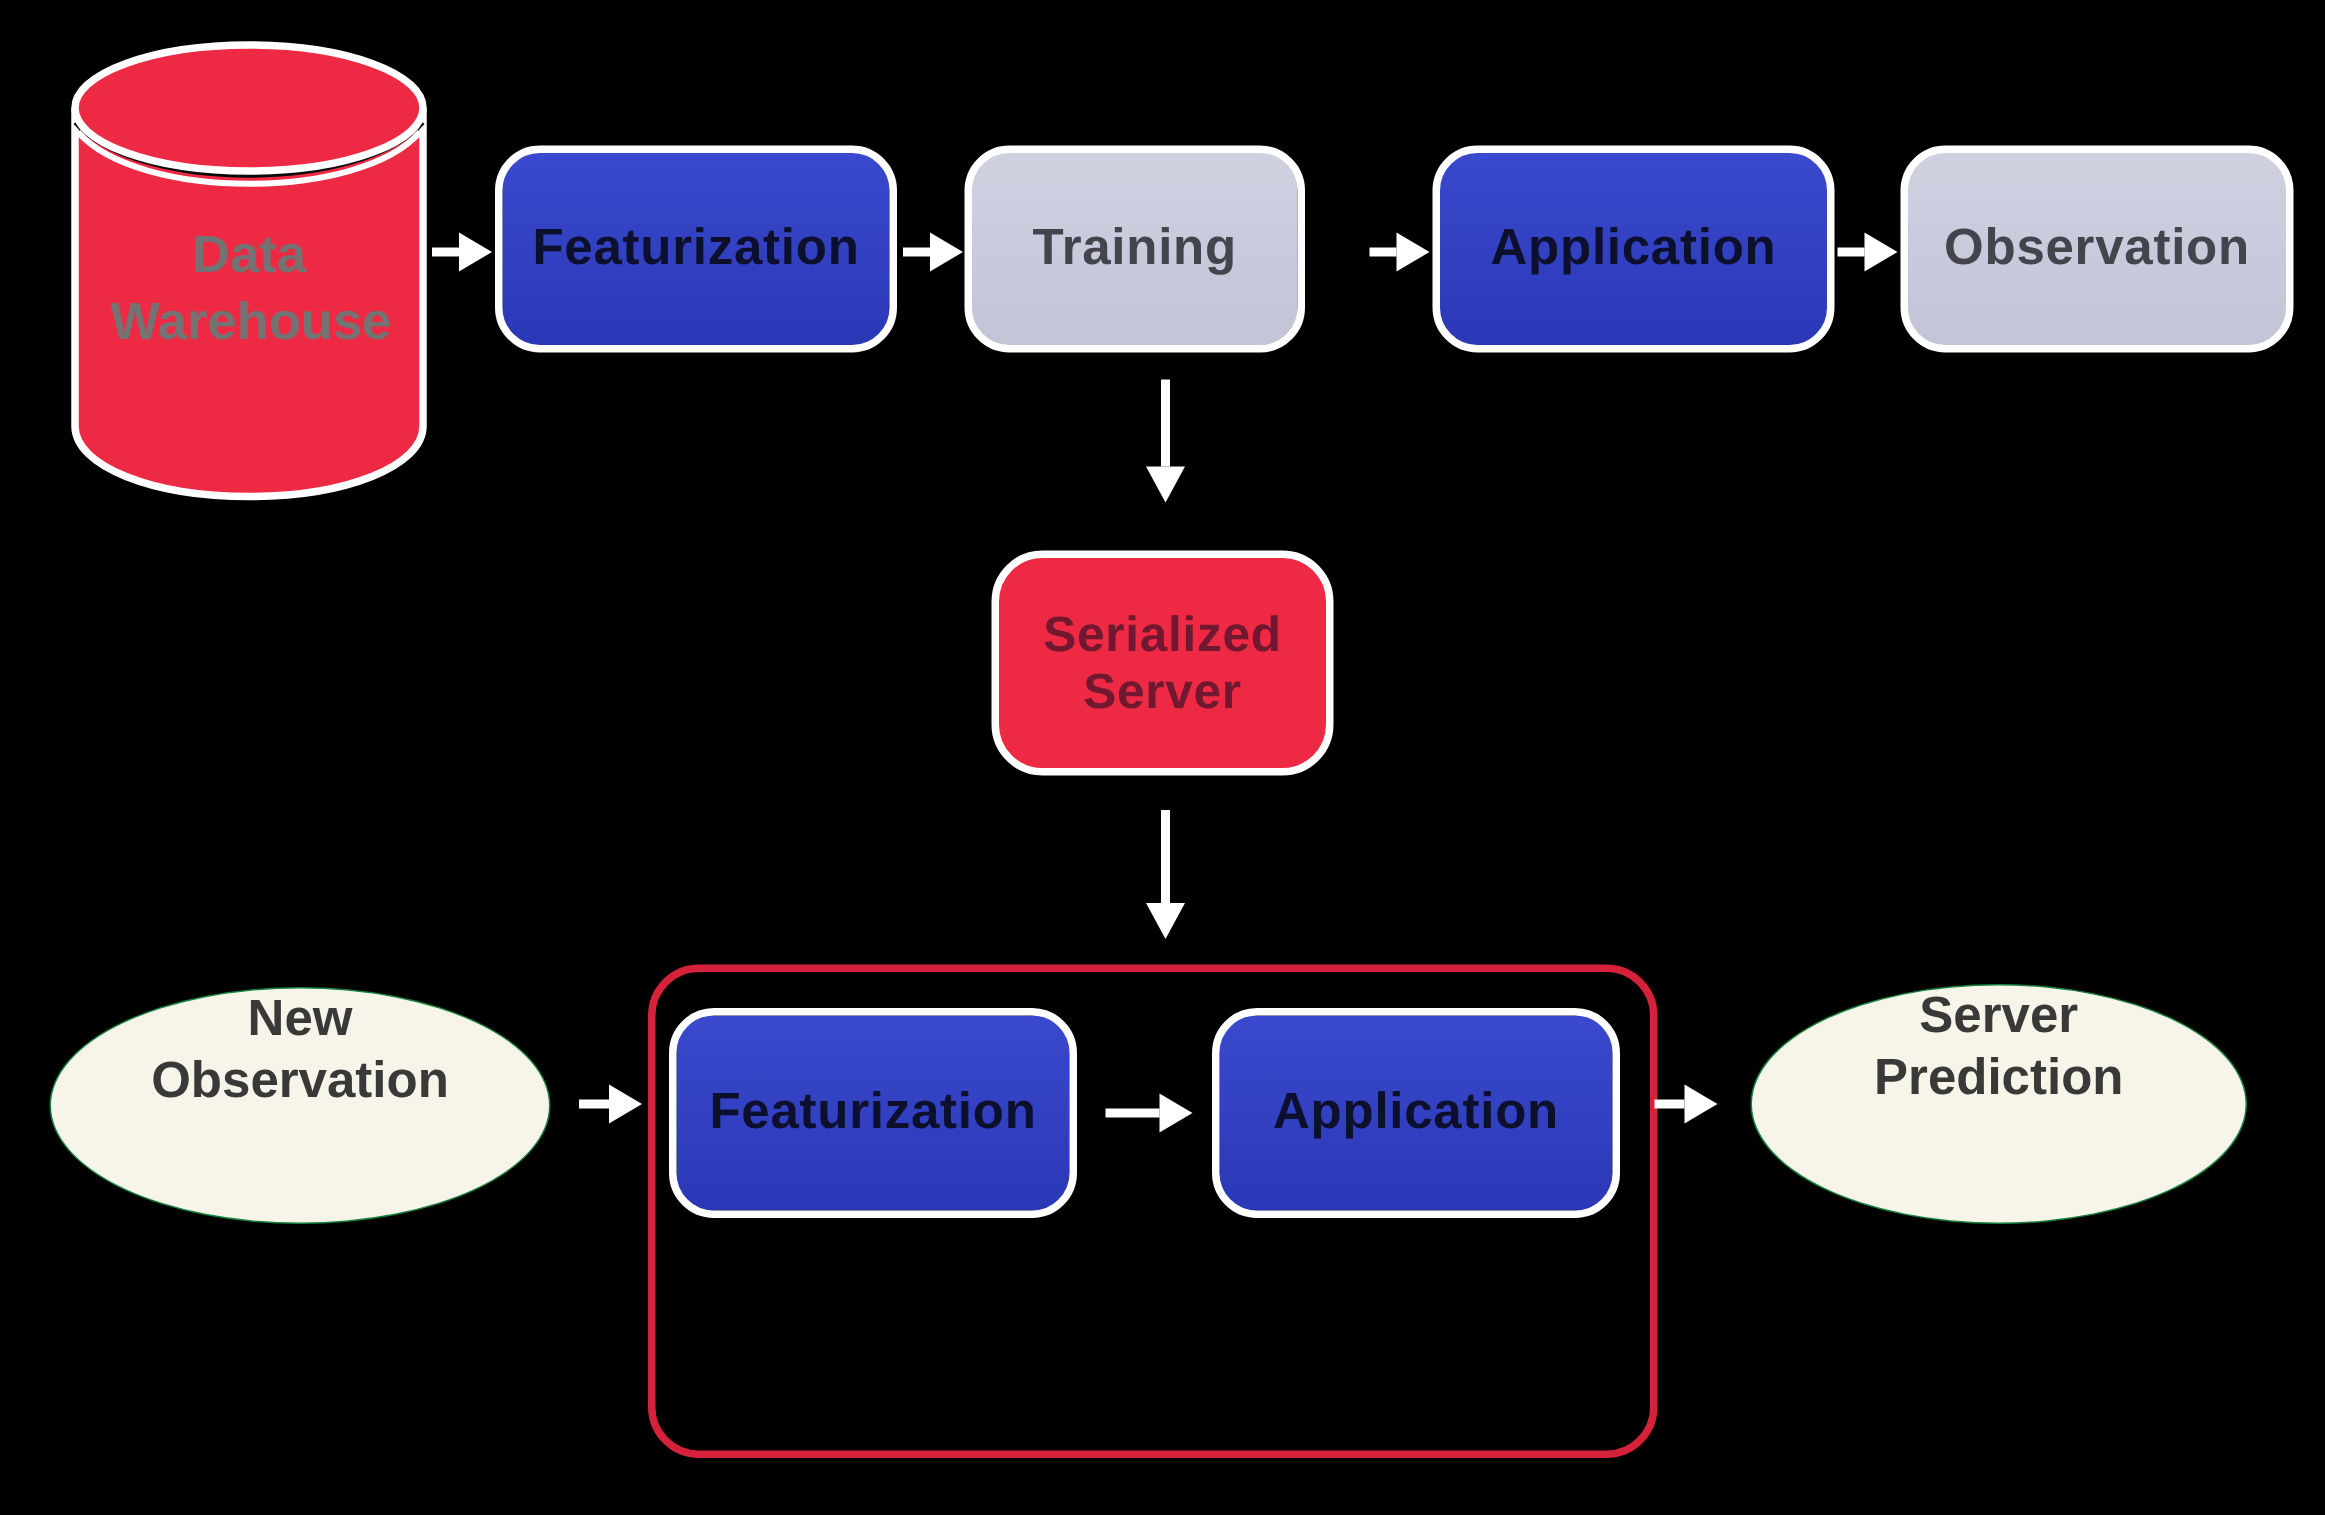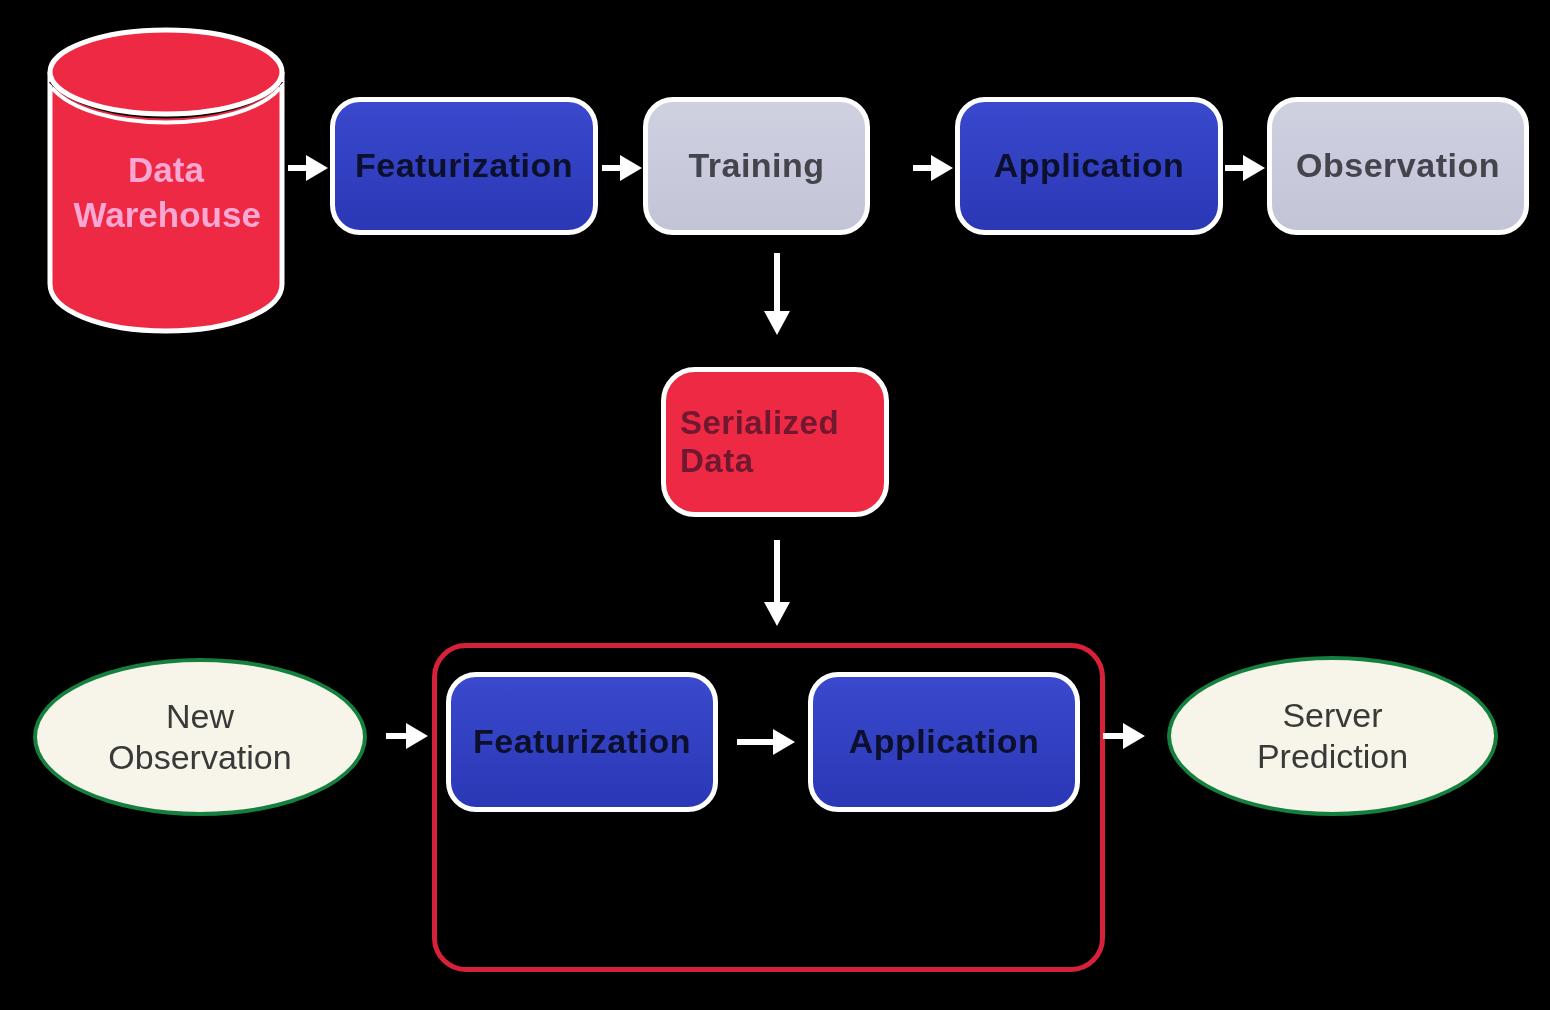--- a/index.html
+++ b/index.html
@@ -14,21 +14,21 @@
 
   
   .node {
     position: absolute;
     box-sizing: border-box;
     border: 5px solid #ffffff;
     border-radius: 30px;
     display: flex;
     align-items: center;
     justify-content: center;
-    text-align: left;
+    text-align: center;
     font-weight: 700;
     font-size: 34px;
     line-height: 1.15;
     letter-spacing: 0.5px;
   }
   .node.blue {
     background: linear-gradient(180deg, #3a49cd 0%, #2a38b6 100%);
     color: #0c102c;
   }
   .node.gray {
@@ -40,40 +40,40 @@
     color: #701830;
     border-radius: 34px;
   }
 
   
   .ellipse {
     position: absolute;
     box-sizing: border-box;
     border-radius: 50%;
     background: #f7f4ea;
-    border: 4px solid #15803d;
+    border: 1px solid #15803d;
     display: flex;
-    align-items: center;
+    align-items: flex-start;
     justify-content: center;
     text-align: center;
     color: #393937;
-    font-weight: 400;
+    font-weight: 700;
     font-size: 34px;
     line-height: 1.2;
   }
   .ellipse .lbl { max-width: 240px; }
 
   
   .cylinder { position: absolute; left: 46px; top: 26px; width: 240px; height: 308px; }
   .cylinder svg { position: absolute; left: 0; top: 0; }
   .cyl-label {
     position: absolute; left: 0; top: 0; width: 100%; height: 100%;
     display: flex; align-items: center; justify-content: center; text-align: center;
     padding-top: 24px; box-sizing: border-box;
-    color: #f9a8d4; font-weight: 700; font-size: 35px; line-height: 1.3;
+    color: #737373; font-weight: 700; font-size: 35px; line-height: 1.3;
   }
   .cyl-label .lbl { max-width: 185px; }
 
   
   .server {
     position: absolute;
     left: 432px; top: 643px; width: 673px; height: 329px;
     box-sizing: border-box;
     border: 5px solid #d6213a;
     border-radius: 34px;
@@ -137,21 +137,21 @@
   <div class="node blue" style="left:955px; top:97px; width:268px; height:138px;">
     <span>Application</span>
   </div>
   <div class="node gray" style="left:1267px; top:97px; width:262px; height:138px;">
     <span>Observation</span>
   </div>
 
   <div class="arrow-v" style="left:774px; top:253px; height:58px;"></div>
 
   <div class="node redbox" style="left:661px; top:367px; width:228px; height:150px; font-size:33px;">
-    <span class="two-line">Serialized Data</span>
+    <span class="two-line">Serialized Server</span>
   </div>
 
   <div class="arrow-v" style="left:774px; top:540px; height:62px;"></div>
 
   <div class="ellipse" style="left:33px; top:658px; width:334px; height:158px;">
     <span class="lbl">New Observation</span>
   </div>
 
   <div class="arrow-h" style="left:386px; top:733px; width:20px;"></div>
 

